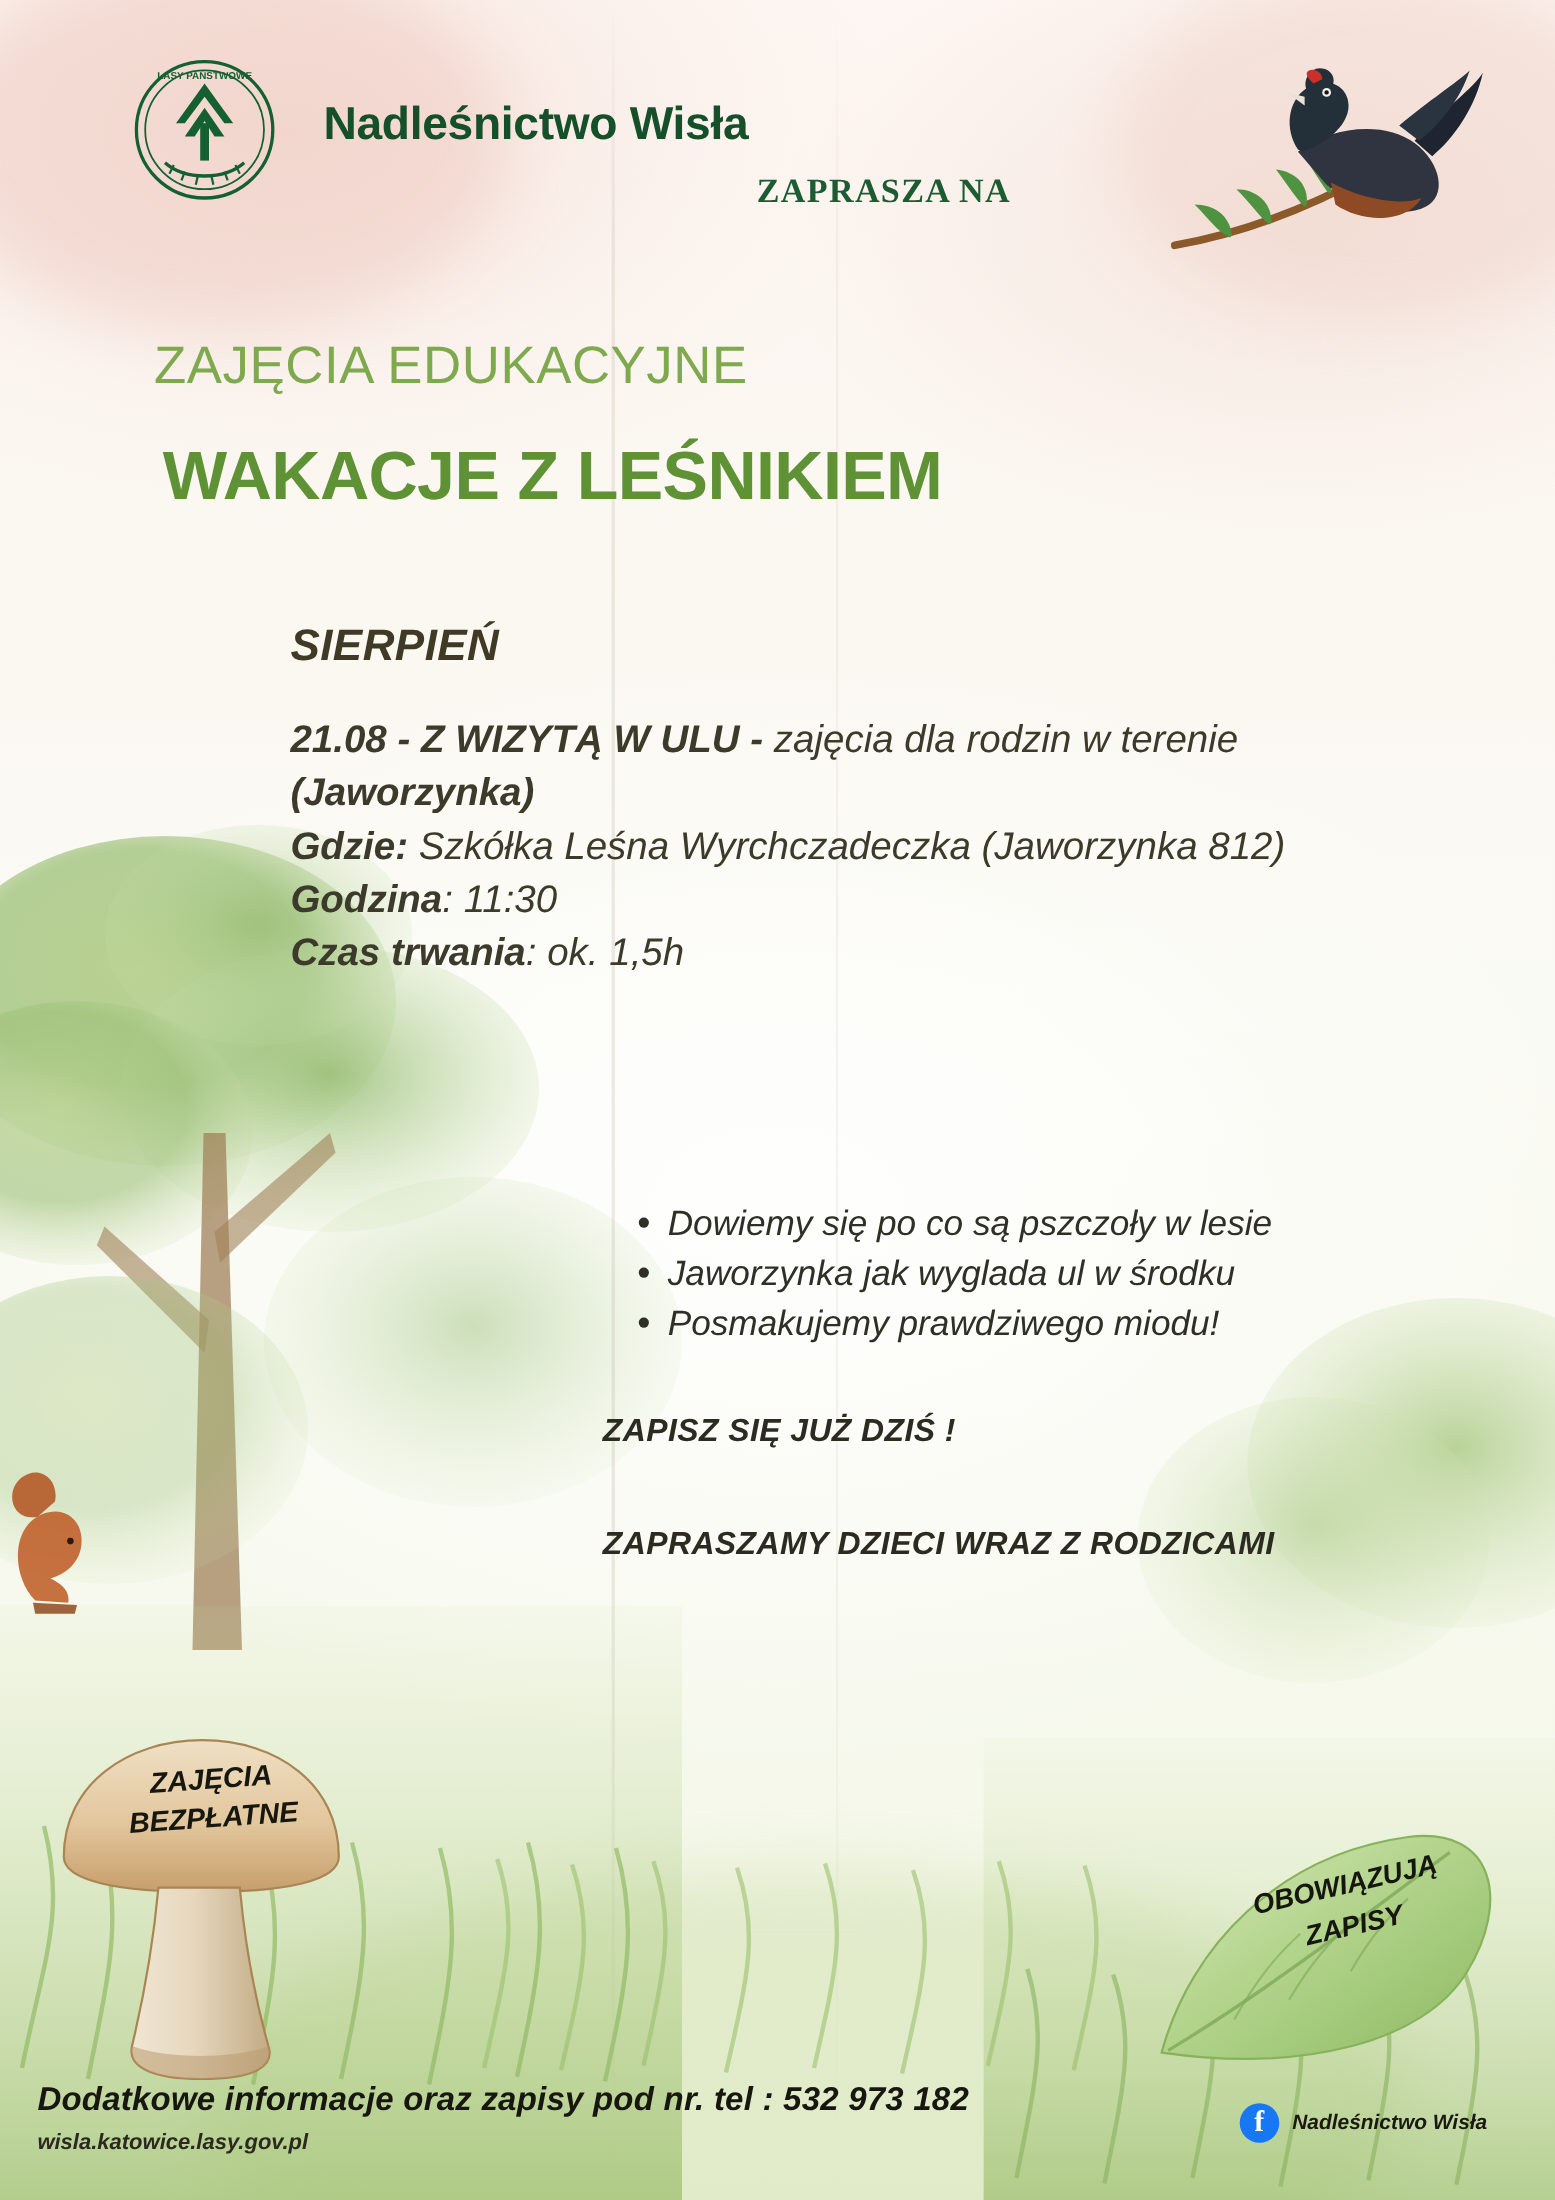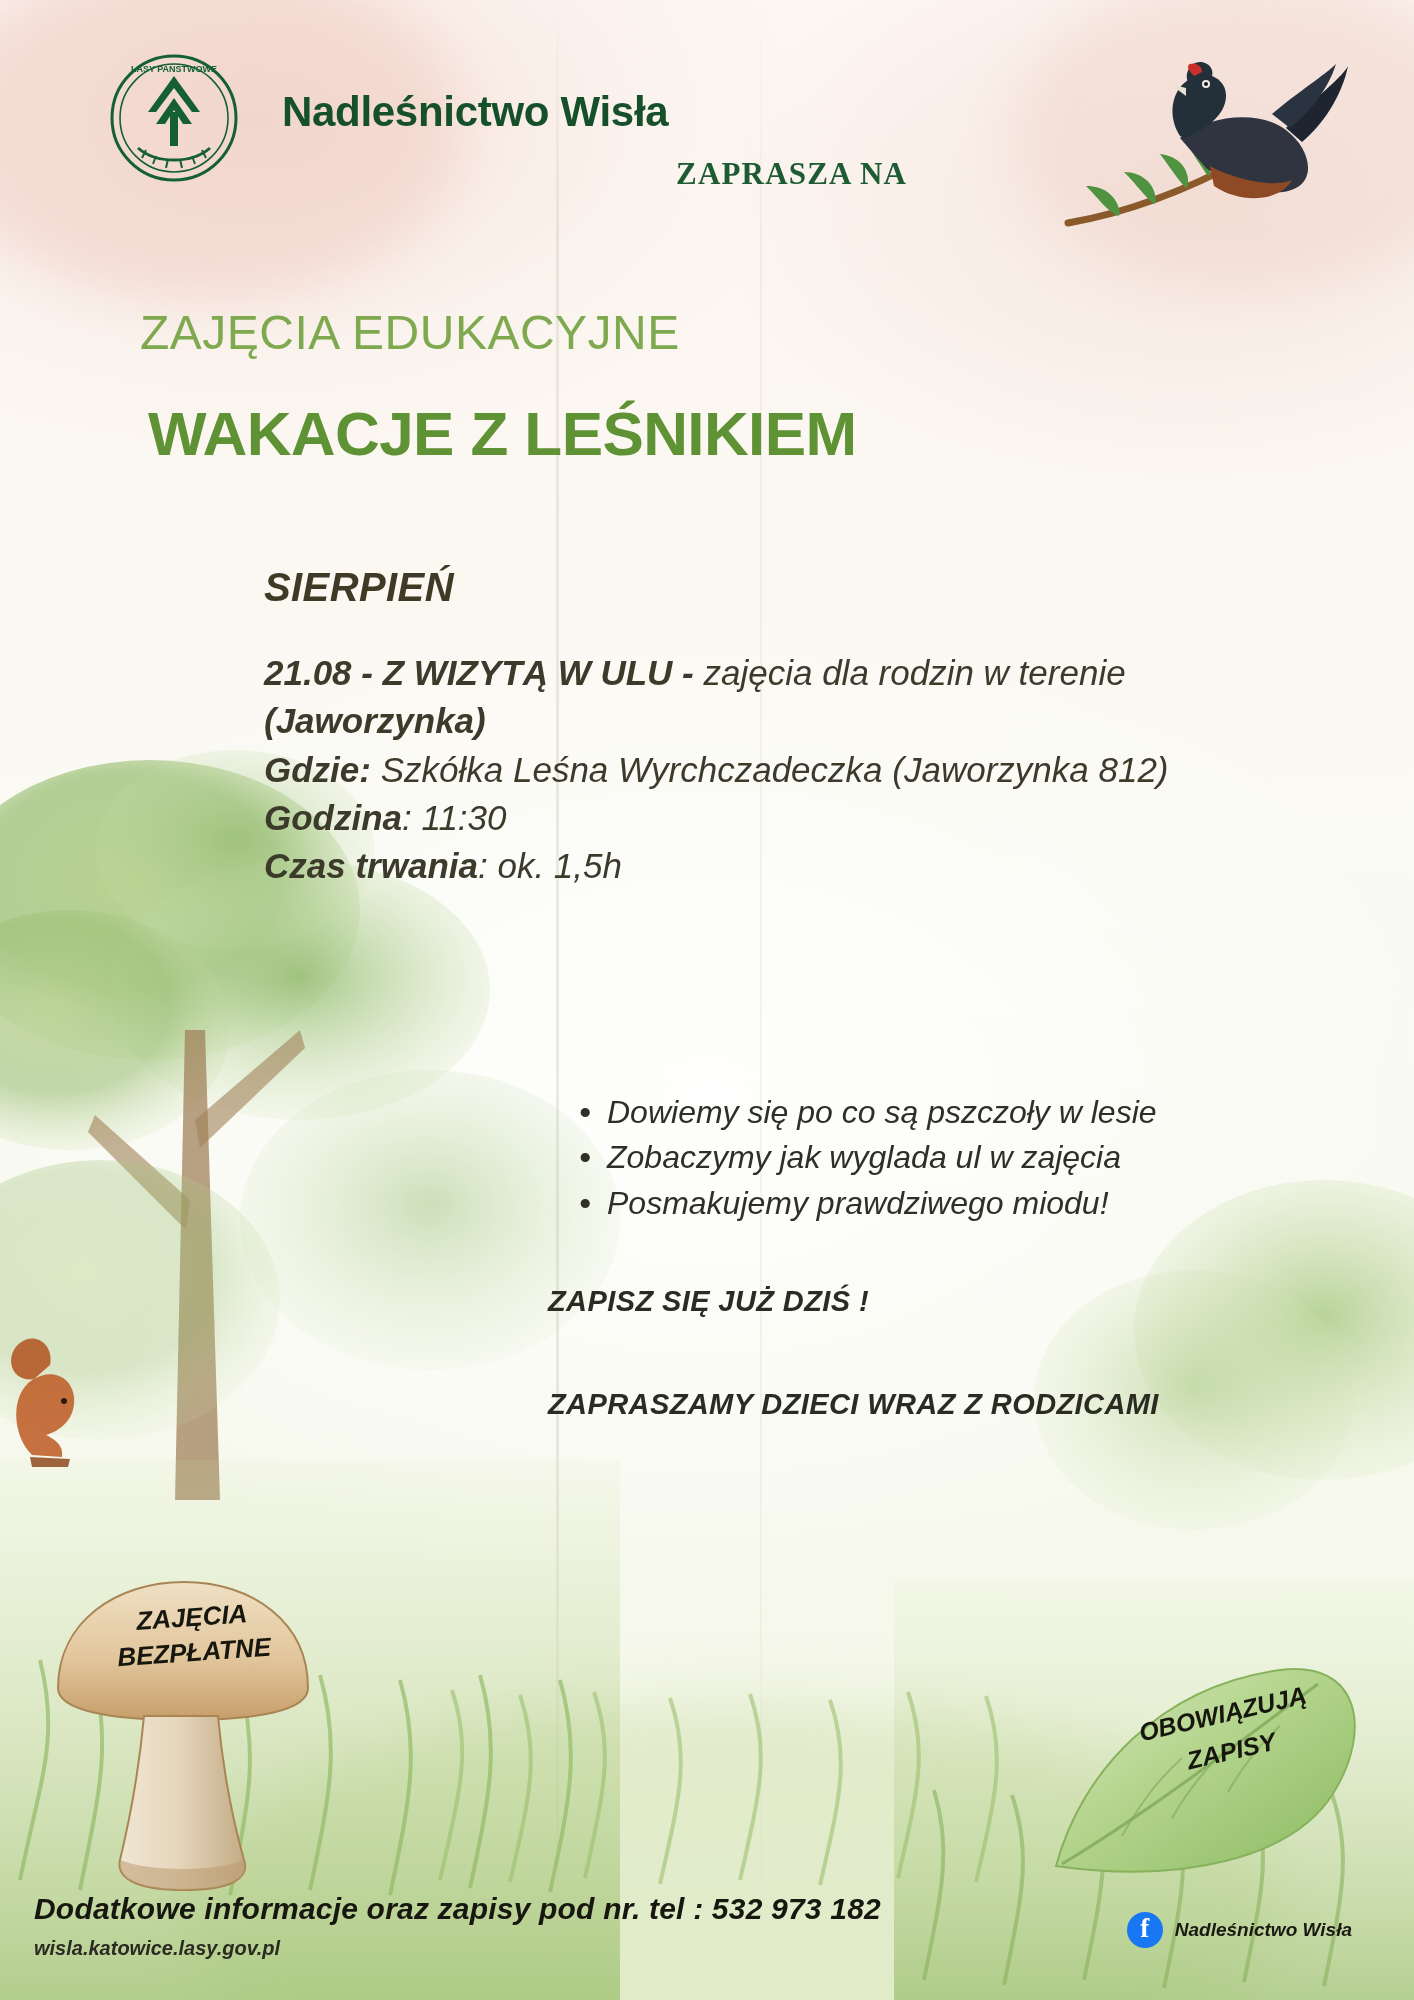--- a/index.html
+++ b/index.html
@@ -41,21 +41,21 @@
     width: 3px;
     background: linear-gradient(180deg, rgba(180,170,150,0.0) 0%, rgba(180,170,150,0.22) 12%, rgba(180,170,150,0.25) 70%, rgba(180,170,150,0.0) 100%);
     pointer-events: none;
   }
   .fold.left { left: 556px; }
   .fold.right { left: 760px; width: 2px; opacity: .55; }
 
   
   .header {
     position: absolute;
-    top: 44px; left: 4px; right: 0;
+    top: 44px; left: 16px; right: 0;
     height: 190px;
   }
   .logo {
     position: absolute;
     left: 104px; top: 8px;
     width: 132px; height: 132px;
   }
   .org-title {
     position: absolute;
     left: 278px; top: 44px;
@@ -398,21 +398,21 @@
       <b>Godzina</b><span>: 11:30</span>
     </div>
 
     <div class="detail-line">
       <b>Czas trwania</b><span>: ok. 1,5h</span>
     </div>
   </div>
 
   <ul class="bullets">
     <li>Dowiemy się po co są pszczoły w lesie</li>
-    <li class="italic">Zobaczymy jak wyglada ul w zajęcia</li>
+    <li class="italic">Jaworzynka jak wyglada ul w środku</li>
     <li>Posmakujemy prawdziwego miodu!</li>
   </ul>
 
   <div class="cta-1">ZAPISZ SIĘ JUŻ DZIŚ !</div>
   <div class="cta-2">ZAPRASZAMY DZIECI WRAZ Z RODZICAMI</div>
 
   <svg class="mushroom" viewBox="0 0 290 345">
     <defs>
       <linearGradient id="capg" x1="0" y1="0" x2="0" y2="1">
         <stop offset="0%" stop-color="#efe0c4"></stop>

